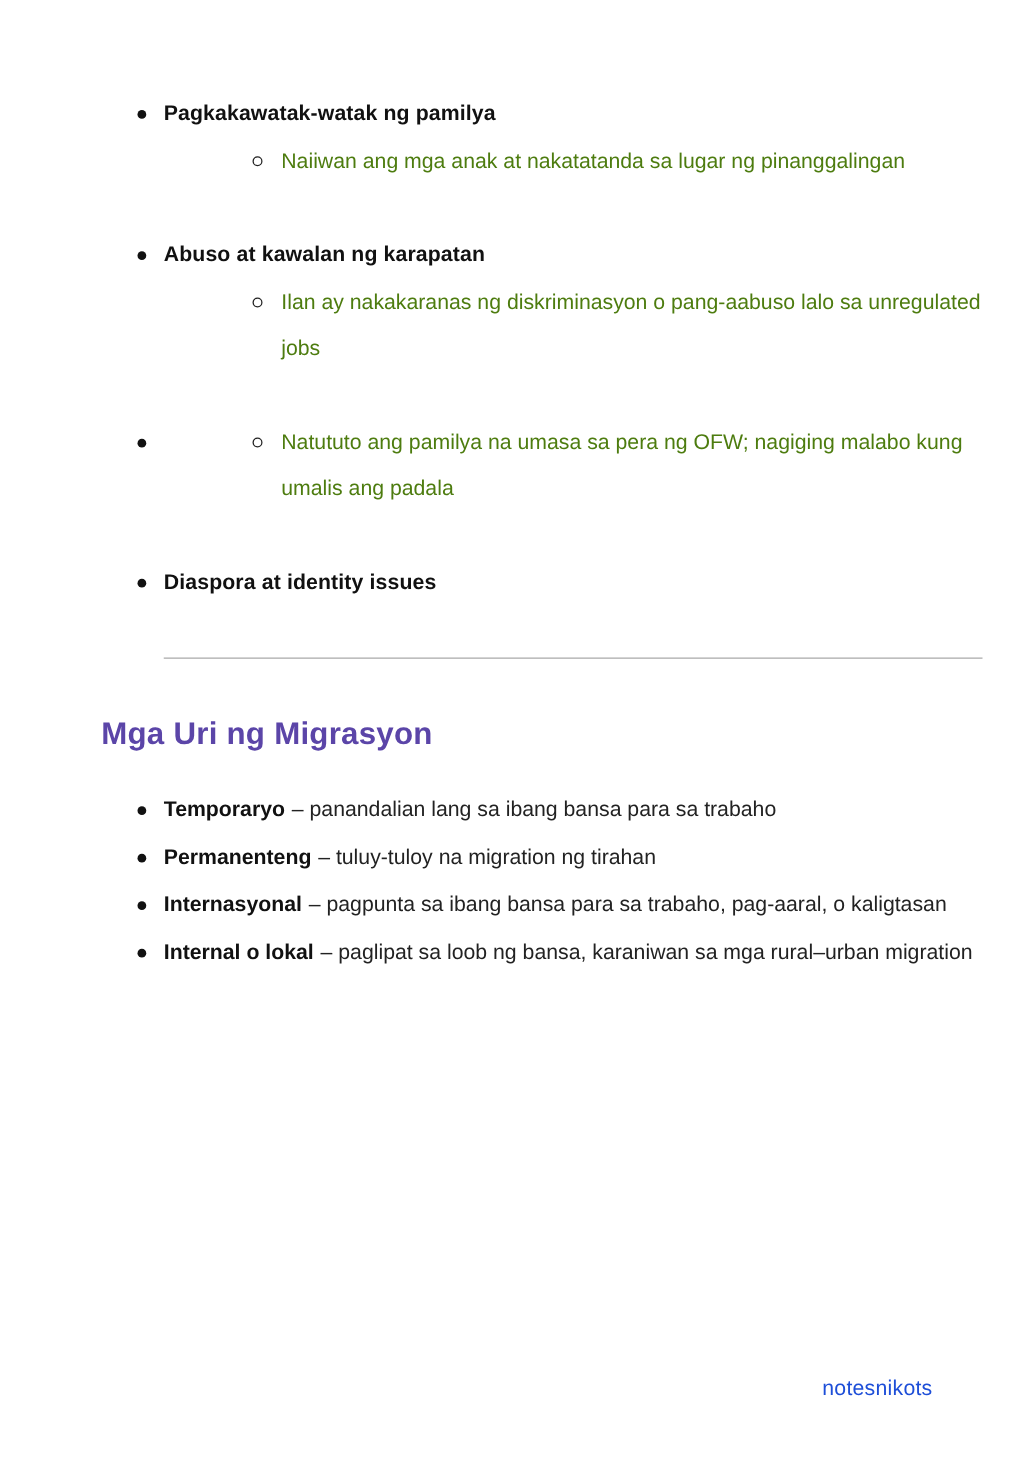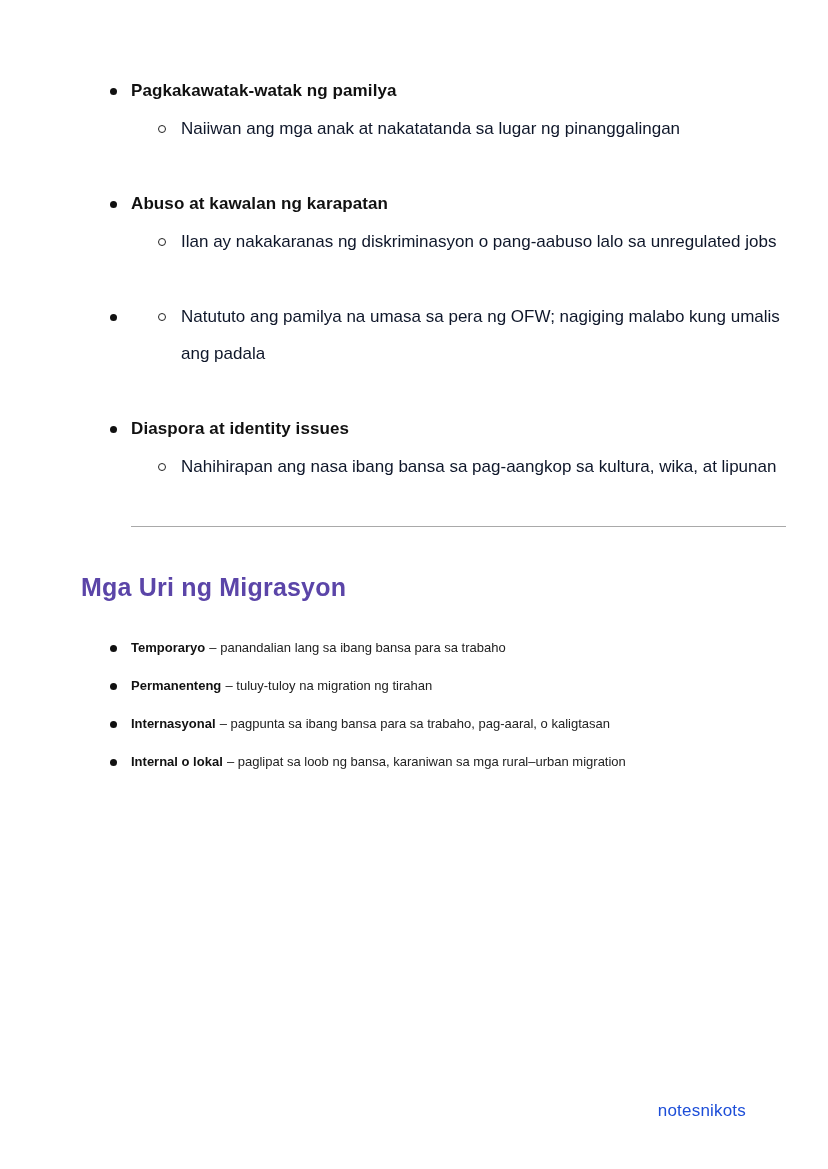--- a/index.html
+++ b/index.html
@@ -37,21 +37,22 @@
     border-radius: 50%;
     background: #111111;
   }
 
   
   ul.l2 { padding-left: 50px; }
   ul.l2 > li {
     position: relative;
     font-size: 17px;
     line-height: 37px;
-    color: #0f172a;
+    color: #4d7c0f;
+    margin-left: 44px;
   }
   ul.l2 > li::before {
     content: "";
     position: absolute;
     left: -23px;
     top: 14.5px;
     width: 8px; height: 8px;
     box-sizing: border-box;
     border: 1.5px solid #222222;
     border-radius: 50%;
@@ -69,21 +70,21 @@
     font-size: 25px;
     line-height: 34px;
     font-weight: bold;
     letter-spacing: 0.2px;
   }
 
   
   ul.l1.tight { margin-top: 25px; }
   ul.l1.tight > li {
     margin-bottom: 0;
-    font-size: 13px;
+    font-size: 17px;
     line-height: 38px;
     color: #222222;
   }
   .term { font-weight: bold; color: #111111; }
   .desc { margin-left: 0.32em; }
 
   .footer {
     position: absolute;
     top: 1101px;
     right: 82px;
@@ -111,23 +112,20 @@
           <li>Ilan ay nakakaranas ng diskriminasyon o pang-aabuso lalo sa unregulated jobs</li>
         </ul>
       </li>
       <li>
         <ul class="l2">
           <li>Natututo ang pamilya na umasa sa pera ng OFW; nagiging malabo kung umalis ang padala</li>
         </ul>
       </li>
       <li>
         <div class="t1">Diaspora at identity issues</div>
-        <ul class="l2">
-          <li>Nahihirapan ang nasa ibang bansa sa pag-aangkop sa kultura, wika, at lipunan</li>
-        </ul>
       </li>
     </ul>
 
     <hr class="divider">
 
     <h2 class="heading" style="color: rgb(91, 69, 168);">Mga Uri ng Migrasyon</h2>
 
     <ul class="l1 tight">
       <li>
         <span class="term">Temporaryo</span><span class="desc">– panandalian lang sa ibang bansa para sa trabaho</span>

